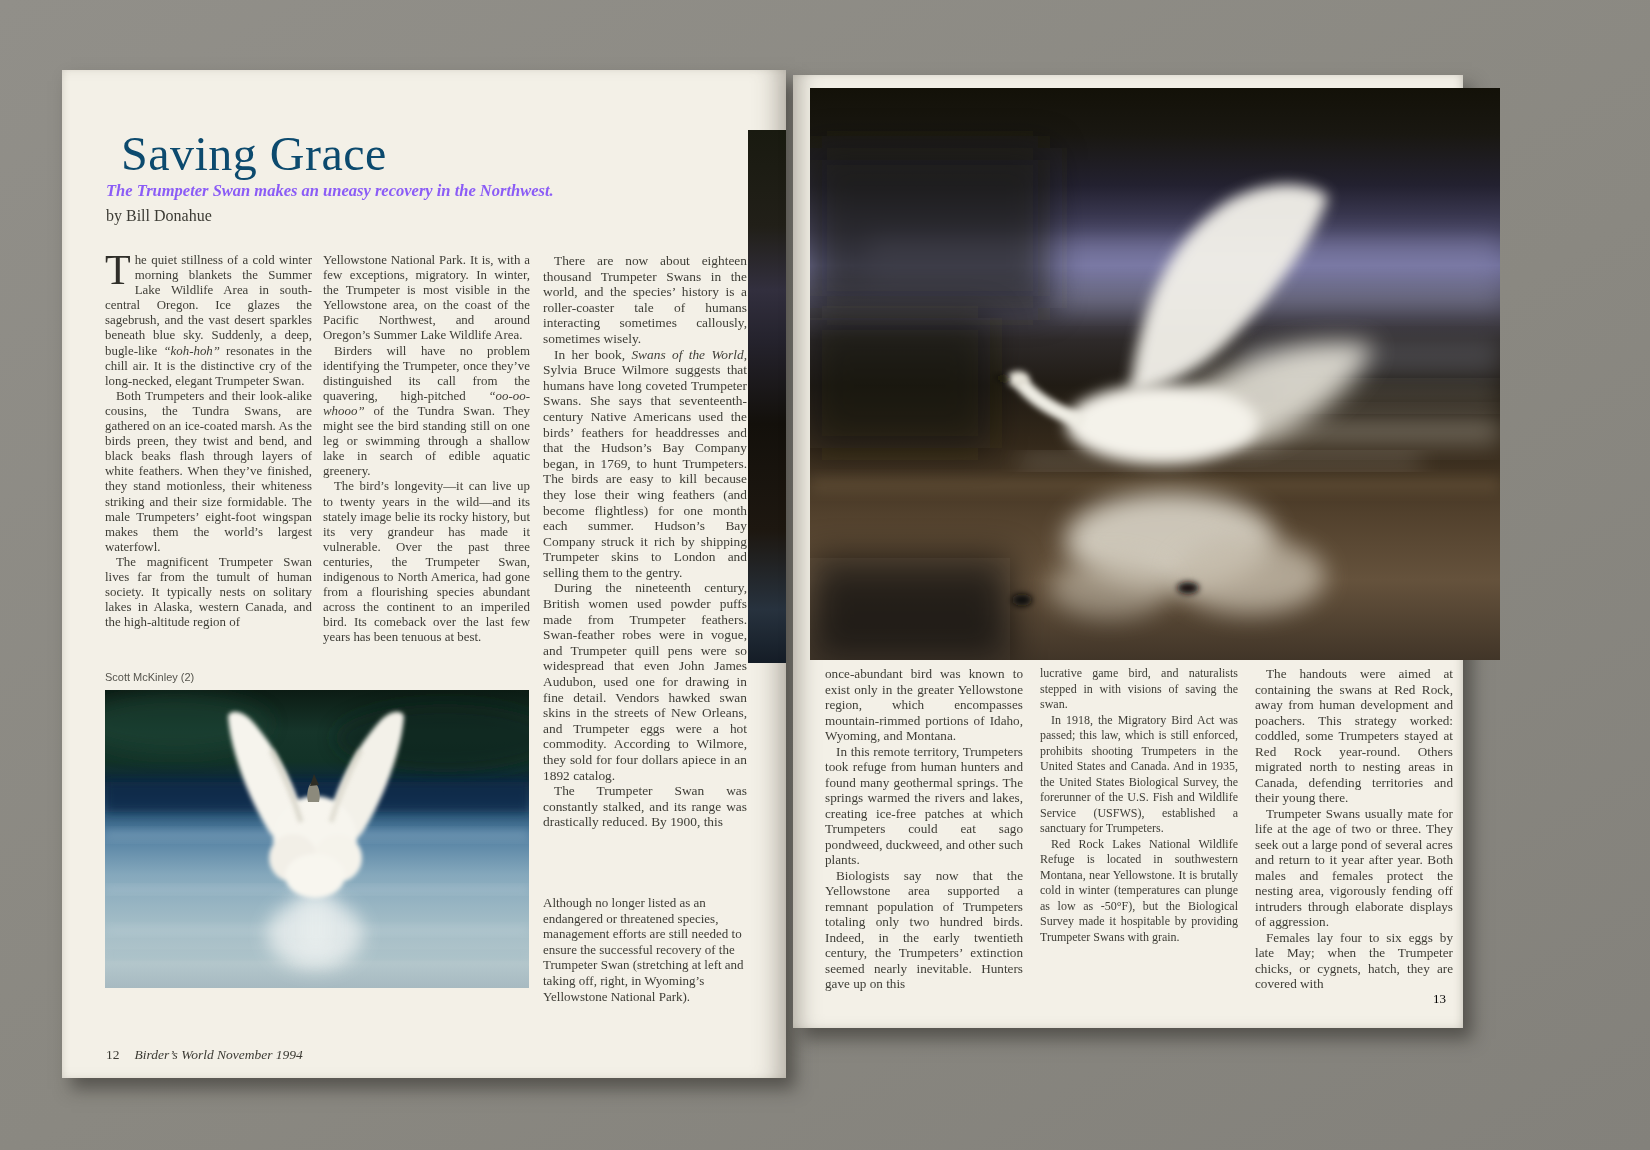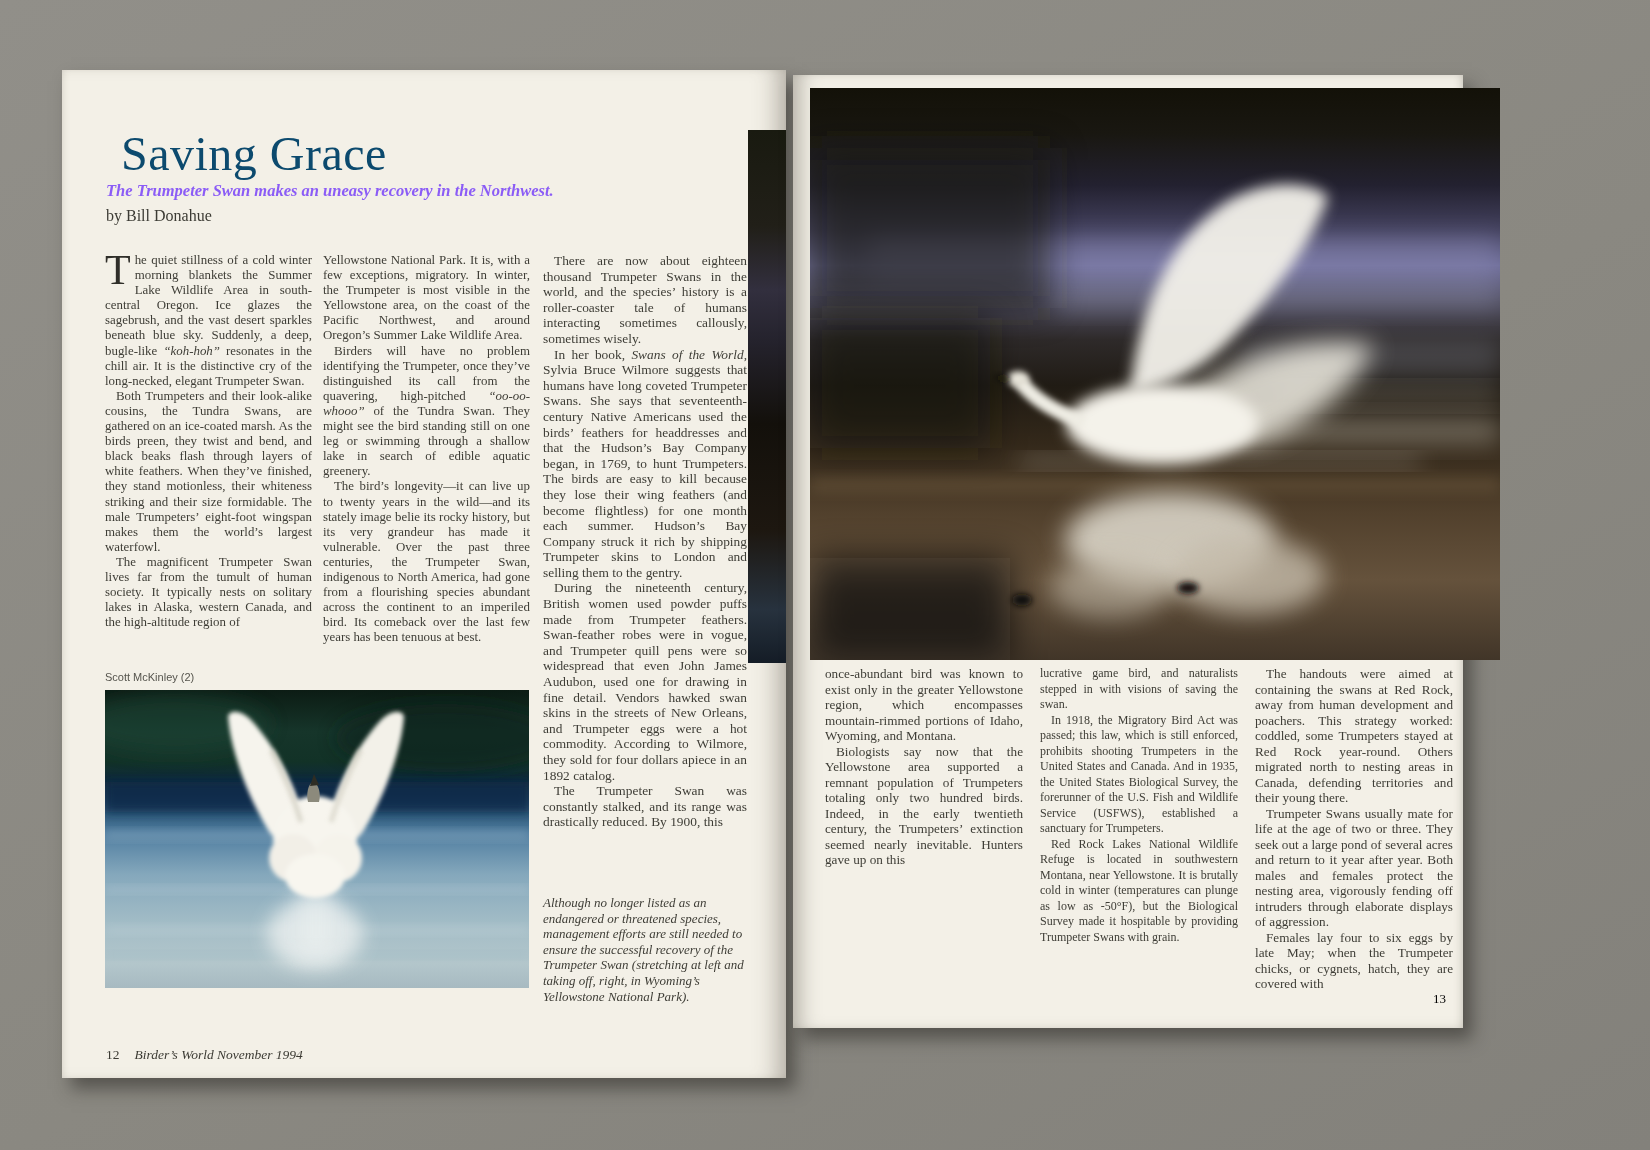--- a/index.html
+++ b/index.html
@@ -59,21 +59,21 @@
   }
   .it { font-style: italic; }
   .gutter-strip { position: absolute; left: 686px; top: 60px; width: 38px; height: 533px; }
   .credit {
     position: absolute; left: 43px; top: 601px;
     font-family: "Liberation Sans", sans-serif; font-size: 11px; color: #55544d;
   }
   .photo-left { position: absolute; left: 43px; top: 620px; width: 424px; height: 298px; }
   .caption {
     position: absolute; left: 481px; top: 812px; width: 206px;
-    font-size: 13px; line-height: 15.6px; font-style: italic;
+    font-size: 13px; line-height: 15.6px; 
     color: #3e3d36; text-align: left;
   }
   .footer-left {
     position: absolute; left: 44px; top: 977px;
     font-size: 13.5px; color: #3b3a33; display: flex; gap: 15px; align-items: flex-start;
   }
   .footer-left .ft { font-style: italic; }
   .photo-right { position: absolute; left: 17px; top: 13px; width: 690px; height: 572px; }
   .pnum-right { position: absolute; left: 640px; top: 916px; font-size: 13px; color: #000000; }
   svg { display: block; width: 100%; height: 100%; }
@@ -242,20 +242,21 @@
           <path d="M 200 289 l -18 -1 l 16 7 Z" fill="#16130e" filter="url(#rb3)"></path>
         </g>
         <rect x="210" y="368" width="400" height="10" fill="#f0ece0" opacity="0.3" filter="url(#rb12)"></rect>
         <ellipse cx="212" cy="512" rx="10" ry="6" fill="#100d09" filter="url(#rb3)"></ellipse>
         <ellipse cx="378" cy="500" rx="11" ry="6" fill="#14100b" filter="url(#rb3)"></ellipse>
       </svg>
     </div>
 
     <div class="col" id="rcol1">
       <p>once-abundant bird was known to exist only in the greater Yellowstone region, which encompasses mountain-rimmed portions of Idaho, Wyoming, and Montana.</p>
+      <p>In this remote territory, Trumpeters took refuge from human hunters and found many geothermal springs. The springs warmed the rivers and lakes, creating ice-free patches at which Trumpeters could eat sago pondweed, duckweed, and other such plants.</p>
       <p>Biologists say now that the Yellowstone area supported a remnant population of Trumpeters totaling only two hundred birds. Indeed, in the early twentieth century, the Trumpeters’ extinction seemed nearly inevitable. Hunters gave up on this</p>
     </div>
 
     <div class="col" id="rcol2">
       <p>lucrative game bird, and naturalists stepped in with visions of saving the swan.</p>
       <p>In 1918, the Migratory Bird Act was passed; this law, which is still enforced, prohibits shooting Trumpeters in the United States and Canada. And in 1935, the United States Biological Survey, the forerunner of the U.S. Fish and Wildlife Service (USFWS), established a sanctuary for Trumpeters.</p>
       <p>Red Rock Lakes National Wildlife Refuge is located in southwestern Montana, near Yellowstone. It is brutally cold in winter (temperatures can plunge as low as -50°F), but the Biological Survey made it hospitable by providing Trumpeter Swans with grain.</p>
     </div>
 
     <div class="col" id="rcol3">

